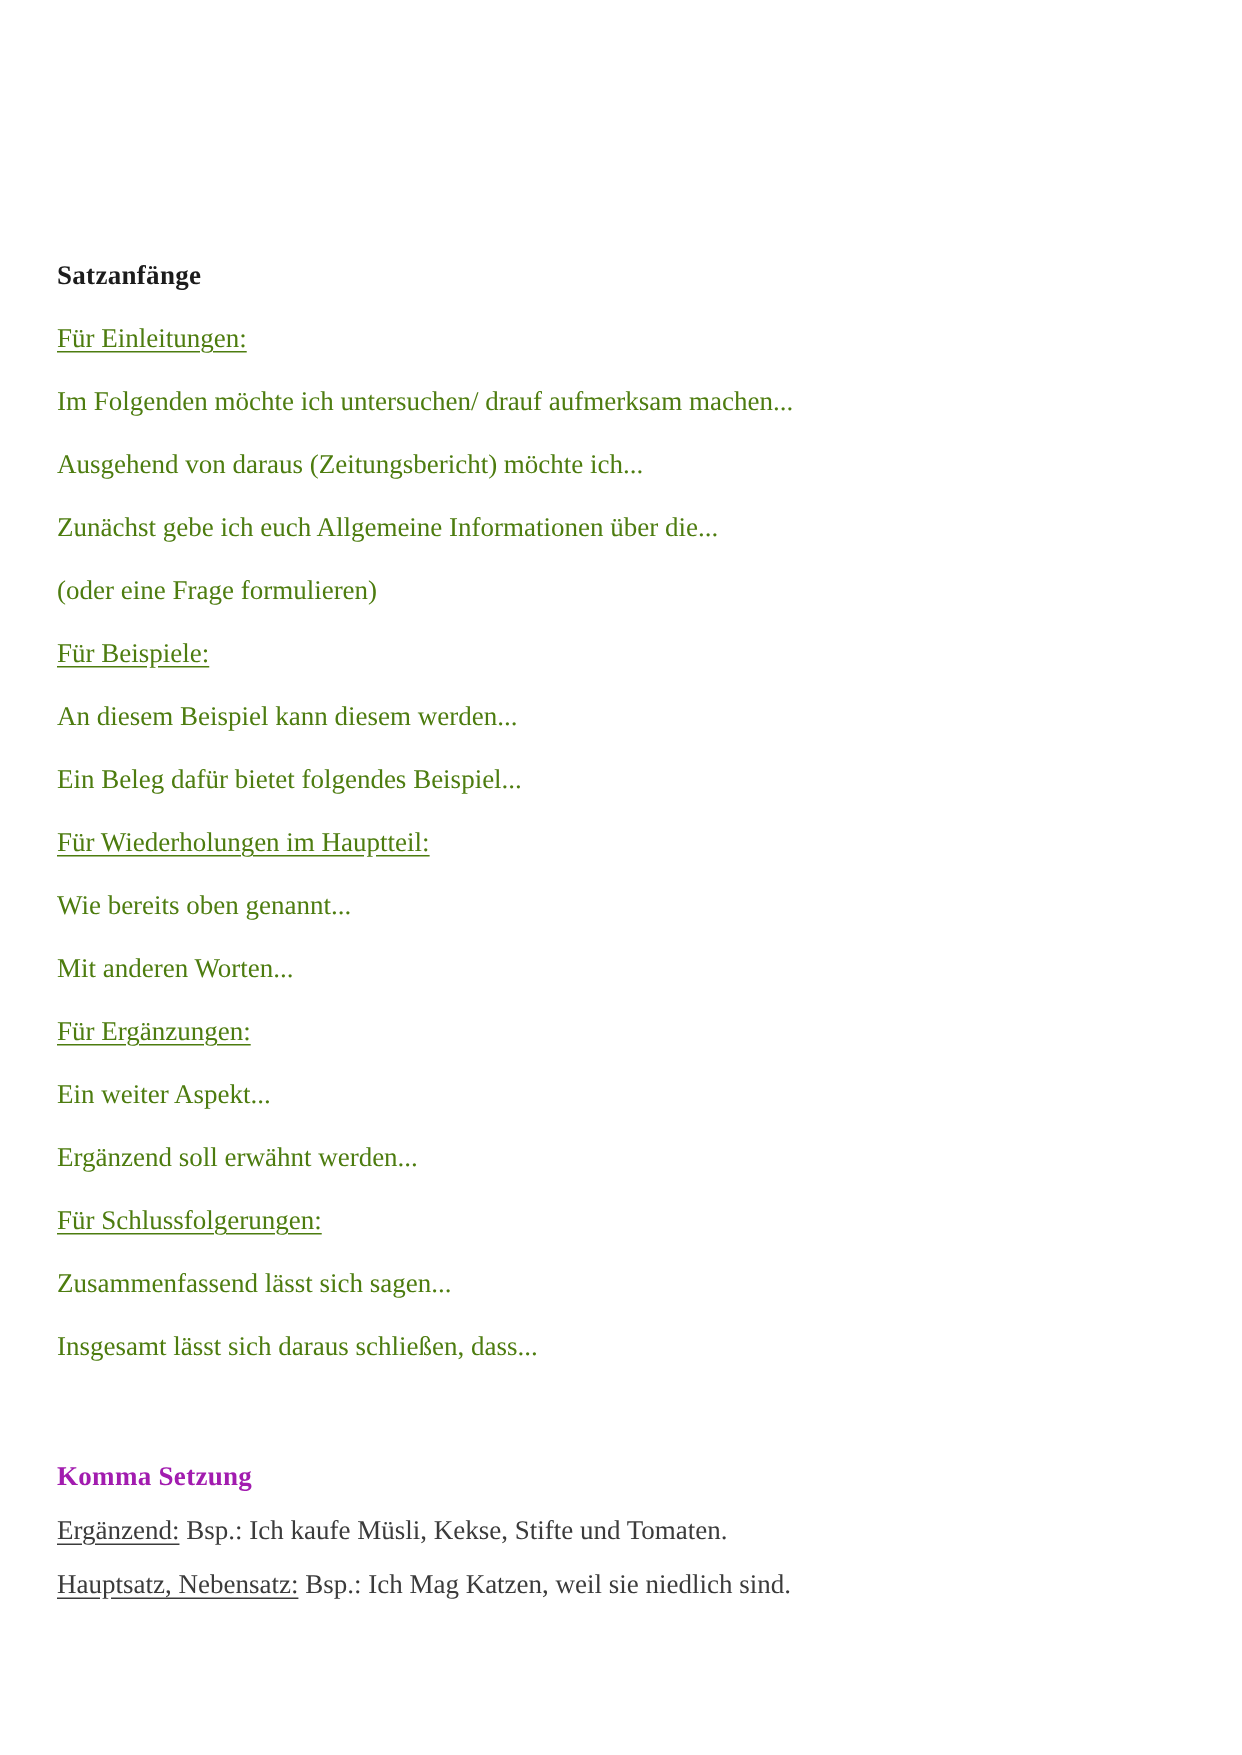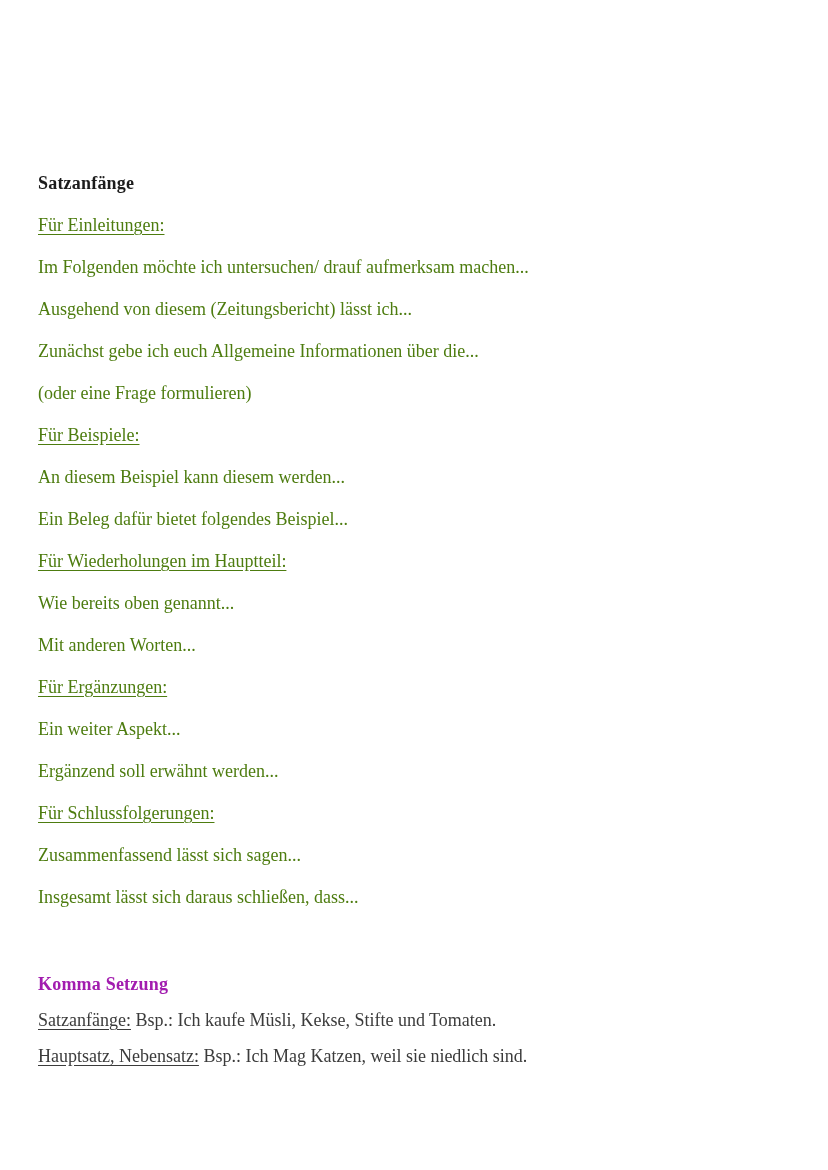--- a/index.html
+++ b/index.html
@@ -58,21 +58,21 @@
 </head>
 <body>
 
 <div class="page">
 
   <div class="sec1">
     <h2 class="sec-title">Satzanfänge</h2>
 
     <p class="u">Für Einleitungen:</p>
     <p>Im Folgenden möchte ich untersuchen/ drauf aufmerksam machen...</p>
-    <p>Ausgehend von diesem (Zeitungsbericht) lässt ich...</p>
+    <p>Ausgehend von daraus (Zeitungsbericht) möchte ich...</p>
     <p>Zunächst gebe ich euch Allgemeine Informationen über die...</p>
     <p>(oder eine Frage formulieren)</p>
 
     <p class="u">Für Beispiele:</p>
     <p>An diesem Beispiel kann diesem werden...</p>
     <p>Ein Beleg dafür bietet folgendes Beispiel...</p>
 
     <p class="u">Für Wiederholungen im Hauptteil:</p>
     <p>Wie bereits oben genannt...</p>
     <p>Mit anderen Worten...</p>
@@ -82,17 +82,17 @@
     <p>Ergänzend soll erwähnt werden...</p>
 
     <p class="u">Für Schlussfolgerungen:</p>
     <p>Zusammenfassend lässt sich sagen...</p>
     <p>Insgesamt lässt sich daraus schließen, dass...</p>
   </div>
 
   <div class="sec2">
     <h2 class="sec-title">Komma Setzung</h2>
 
-    <p><span class="u">Satzanfänge:</span><span> Bsp.: Ich kaufe Müsli, Kekse, Stifte und Tomaten.</span></p>
+    <p><span class="u">Ergänzend:</span><span> Bsp.: Ich kaufe Müsli, Kekse, Stifte und Tomaten.</span></p>
     <p><span class="u">Hauptsatz, Nebensatz:</span><span> Bsp.: Ich Mag Katzen, weil sie niedlich sind.</span></p>
   </div>
 
 </div>
 
 </body></html>

